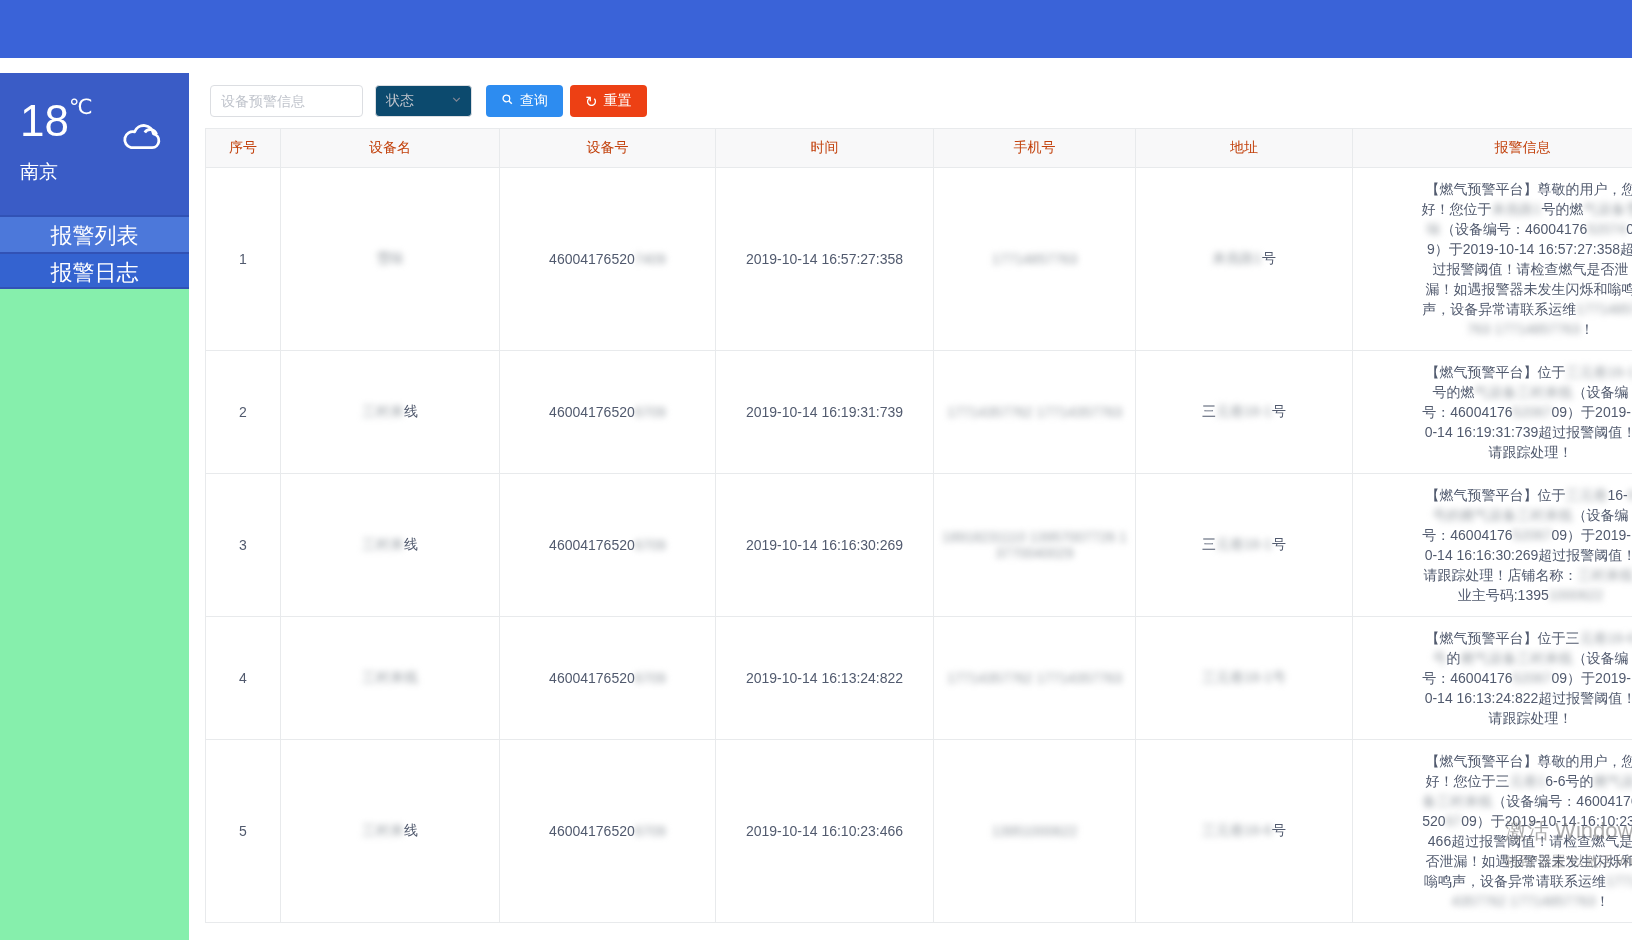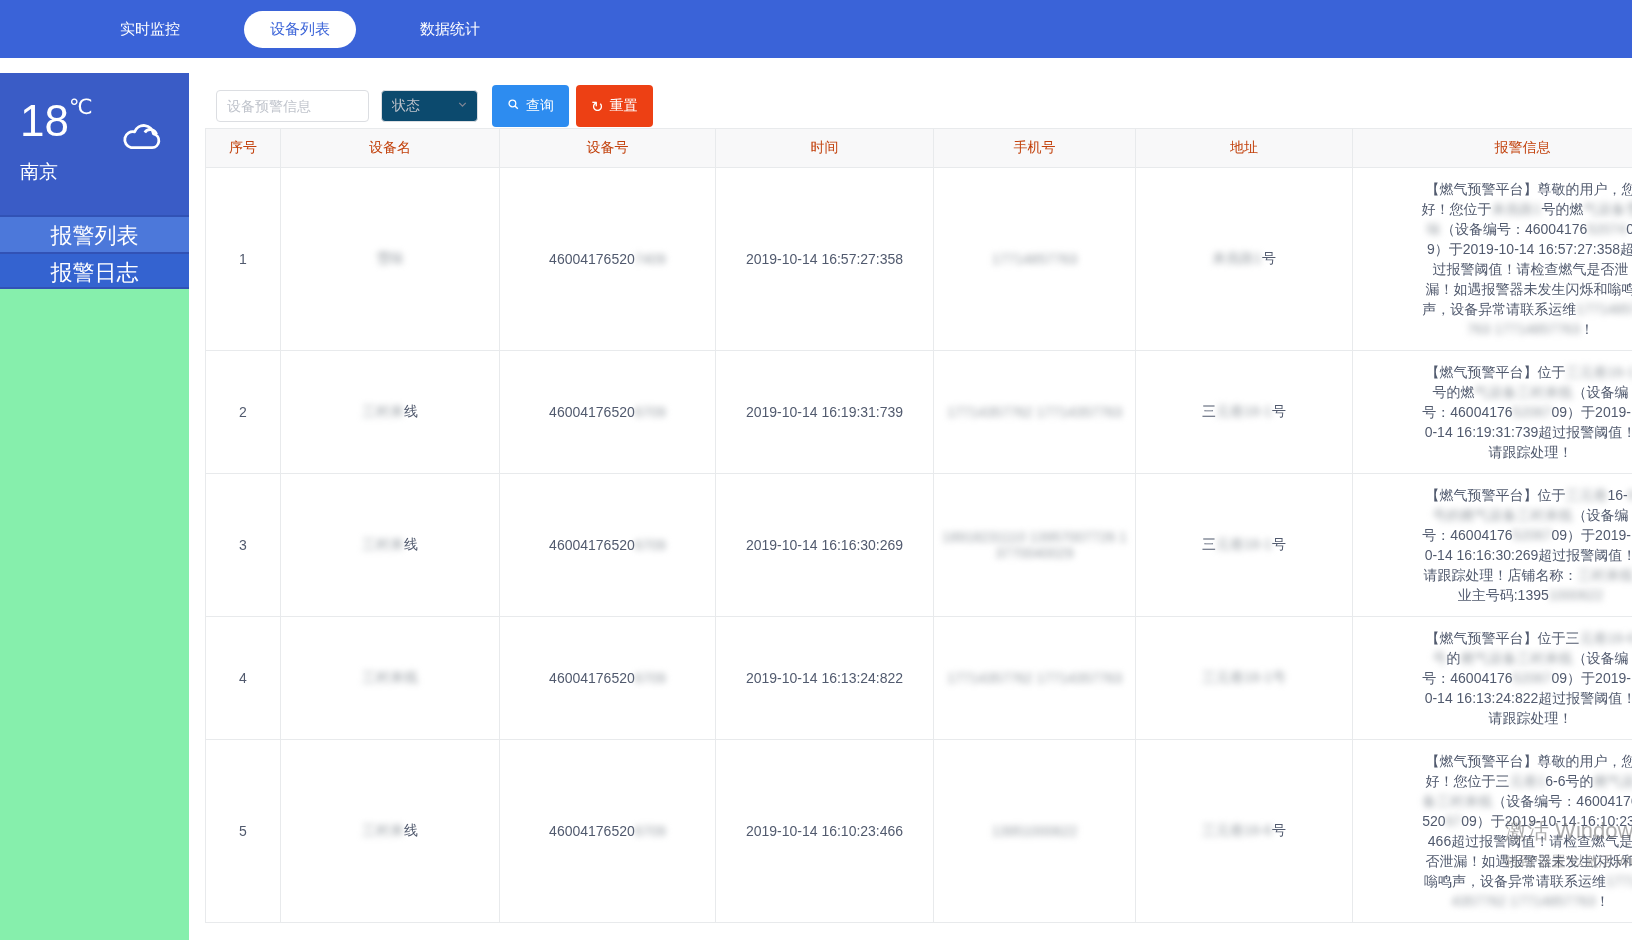--- a/index.html
+++ b/index.html
@@ -32,35 +32,35 @@
   .cloud-icon { position:absolute; right:24px; top:46px; }
   .weather-city { color:#fff; font-size:19px; margin-top:16px; }
   .menu-item {
     height:37px; line-height:37px; text-align:center; color:#fff; font-size:22px;
     cursor:pointer; border-top:2px solid #3152B5;
   }
   .menu-item.item-0 { background:#4C78DA; }
   .menu-item.item-1 { background:#3463D0; border-bottom:2px solid #3152B5; }
 
   
-  .toolbar { position:absolute; top:85px; left:216px; display:flex; align-items:center; }
+  .toolbar { position:absolute; top:85px; left:210px; display:flex; align-items:center; }
   .search-input {
     width:153px; height:32px; border:1px solid #dcdee2; border-radius:4px;
     padding:0 10px; font-size:14px; color:#515a6e; outline:none;
     font-family:inherit;
   }
   .search-input::placeholder { color:#c0c4cc; }
   .status-select {
     width:97px; height:32px; border:1px solid #dcdee2; border-radius:4px;
     display:flex; align-items:center; justify-content:space-between;
     padding:0 8px 0 10px; margin-left:12px; background:#0c4a6e; cursor:pointer;
   }
   .status-select .sel-text { color:#c0c4cc; font-size:14px; }
   .btn {
-    height:42px; border:none; border-radius:4px; color:#fff; font-size:14px;
+    height:32px; border:none; border-radius:4px; color:#fff; font-size:14px;
     display:flex; align-items:center; gap:6px; padding:0 15px; cursor:pointer;
     font-family:inherit;
   }
   .btn-query { background:#2D8CF0; margin-left:14px; }
   .btn-reset { background:#ED4014; margin-left:7px; }
   .refresh-glyph { font-size:15px; line-height:1; }
 
   
   .table-wrap { position:absolute; top:128px; left:205px; width:1487px; }
   table { border-collapse:collapse; table-layout:fixed; width:1487px; font-size:14px; color:#515a6e; background:#fff; }
@@ -78,25 +78,20 @@
   }
   .wm-line1 { font-size:22px; }
   .wm-line2 { font-size:14px; margin-top:7px; }
 </style>
 </head>
 <body>
 
 <div class="app">
 
   <header class="navbar">
-    <nav class="nav">
-      <a class="nav-item">实时监控</a>
-      <a class="nav-item pill">设备列表</a>
-      <a class="nav-item">数据统计</a>
-    </nav>
   </header>
 
   <aside class="sidebar">
     <div class="weather">
       <div>
         <span class="temp-num">18</span><span class="temp-unit">℃</span>
       </div>
       <span class="cloud-icon">
         <svg width="46" height="32" viewBox="0 0 24 17">
           <path d="M6.2 15.2 h11.2 a3.7 3.7 0 0 0 .7 -7.3 a5.2 5.2 0 0 0 -10 -1.1 a4.3 4.3 0 0 0 -1.9 8.4 z" fill="none" stroke="#ffffff" stroke-width="1.5" stroke-linejoin="round"></path>

